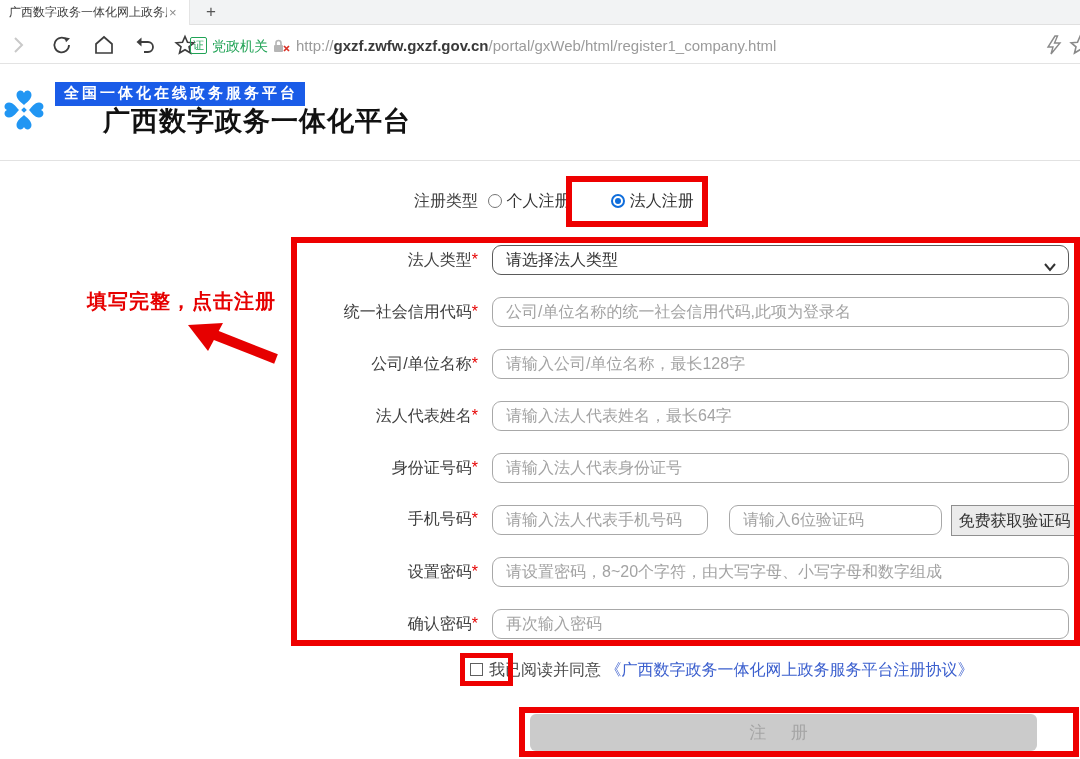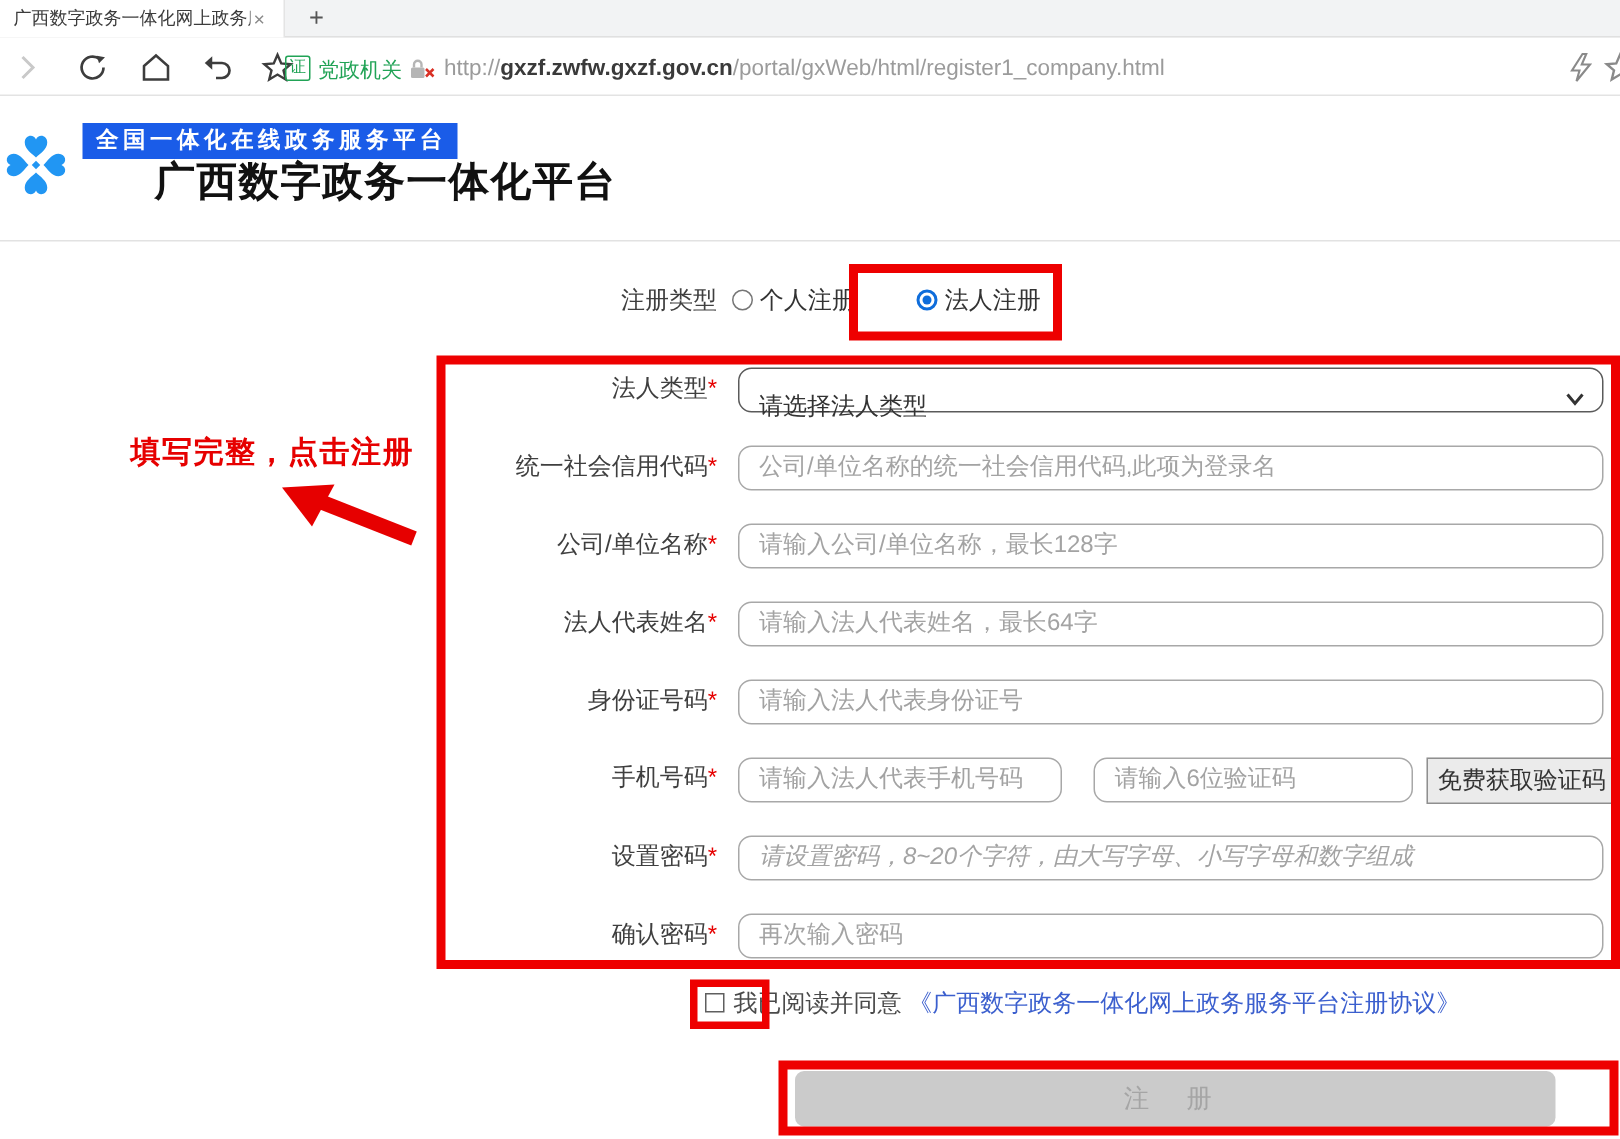--- a/index.html
+++ b/index.html
@@ -39,21 +39,21 @@
 
   
   .flabel { position:absolute; left:230px; width:248px; text-align:right; font-size:16px;
     color:#3f3f3f; line-height:30px; white-space:nowrap; }
   .req { color:#e60000; }
   .finput { position:absolute; height:30px; border:1px solid #a8a8a8; border-radius:9px;
     font-size:16px; color:#444; padding:0 13px; background:#fff; outline:none;
     font-family:"Liberation Sans","DejaVu Sans",sans-serif; }
   .finput::placeholder { color:#a3a3a3; opacity:1; }
   .fselect { position:absolute; height:30px; border:1px solid #5a5a5a; border-radius:9px;
-    background:#fff; font-size:16px; color:#333; line-height:28px; padding:12px 13px; }
+    background:#fff; font-size:16px; color:#333; line-height:28px; padding:0 13px; }
   .fselect .chev { position:absolute; right:11px; top:8px; }
   .radio { display:inline-block; width:14px; height:14px; border-radius:50%;
     border:1px solid #767676; background:#fff; vertical-align:-2px; }
   .radio.sel { border:2px solid #0f6ddb; position:relative; }
   .radio.sel::after { content:""; position:absolute; left:2px; top:2px; width:6px; height:6px;
     border-radius:50%; background:#0f6ddb; }
   #regtype-row { position:absolute; left:488px; top:186px; font-size:16px; color:#333;
     line-height:30px; white-space:nowrap; }
   #code-btn { position:absolute; left:951px; top:505px; width:127px; height:31px;
     background:#ebebeb; border:1px solid #8f8f8f; font-size:16px; color:#333;
@@ -189,21 +189,21 @@
 
 <div class="flabel" style="top:453px"><span>身份证号码</span><span class="req">*</span></div>
 <input class="finput" style="left: 492px; top: 453px; width: 577px;" placeholder="请输入法人代表身份证号">
 
 <div class="flabel" style="top:504px"><span>手机号码</span><span class="req">*</span></div>
 <input class="finput" style="left: 492px; top: 505px; width: 216px;" placeholder="请输入法人代表手机号码">
 <input class="finput" style="left: 729px; top: 505px; width: 213px;" placeholder="请输入6位验证码">
 <div id="code-btn">免费获取验证码</div>
 
 <div class="flabel" style="top:557px"><span>设置密码</span><span class="req">*</span></div>
-<input class="finput" style="left: 492px; top: 557px; width: 577px; font-style: italic;" placeholder="请设置密码，8~20个字符，由大写字母、小写字母和数字组成">
+<input class="finput" style="left: 492px; top: 557px; width: 577px;" placeholder="请设置密码，8~20个字符，由大写字母、小写字母和数字组成">
 
 <div class="flabel" style="top:609px"><span>确认密码</span><span class="req">*</span></div>
 <input class="finput" style="left: 492px; top: 609px; width: 577px;" placeholder="再次输入密码">
 
 <div id="agree-row">
   <span id="agree-check"></span><span>我已阅读并同意</span>
   <a id="agree-link" href="#">《广西数字政务一体化网上政务服务平台注册协议》</a>
 </div>
 
 <button id="submit-btn" disabled="">注 册</button>

